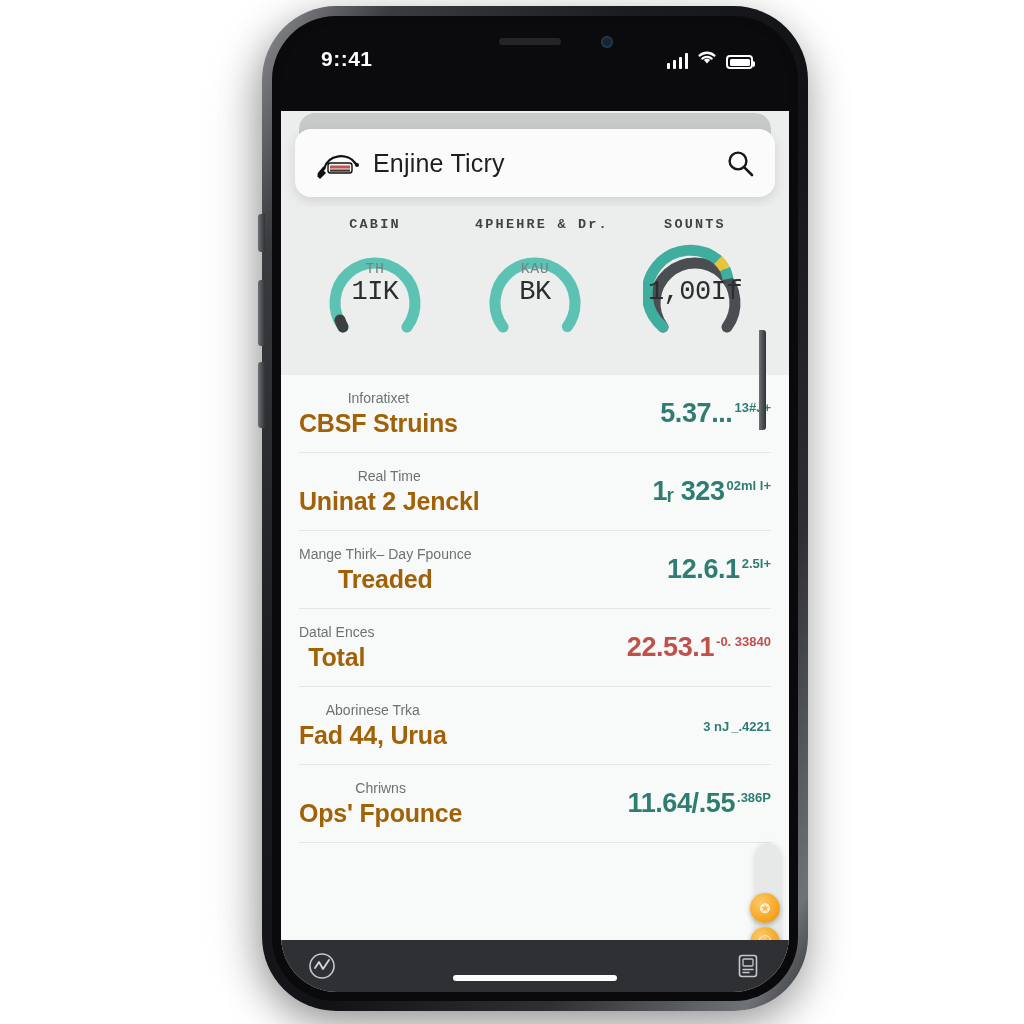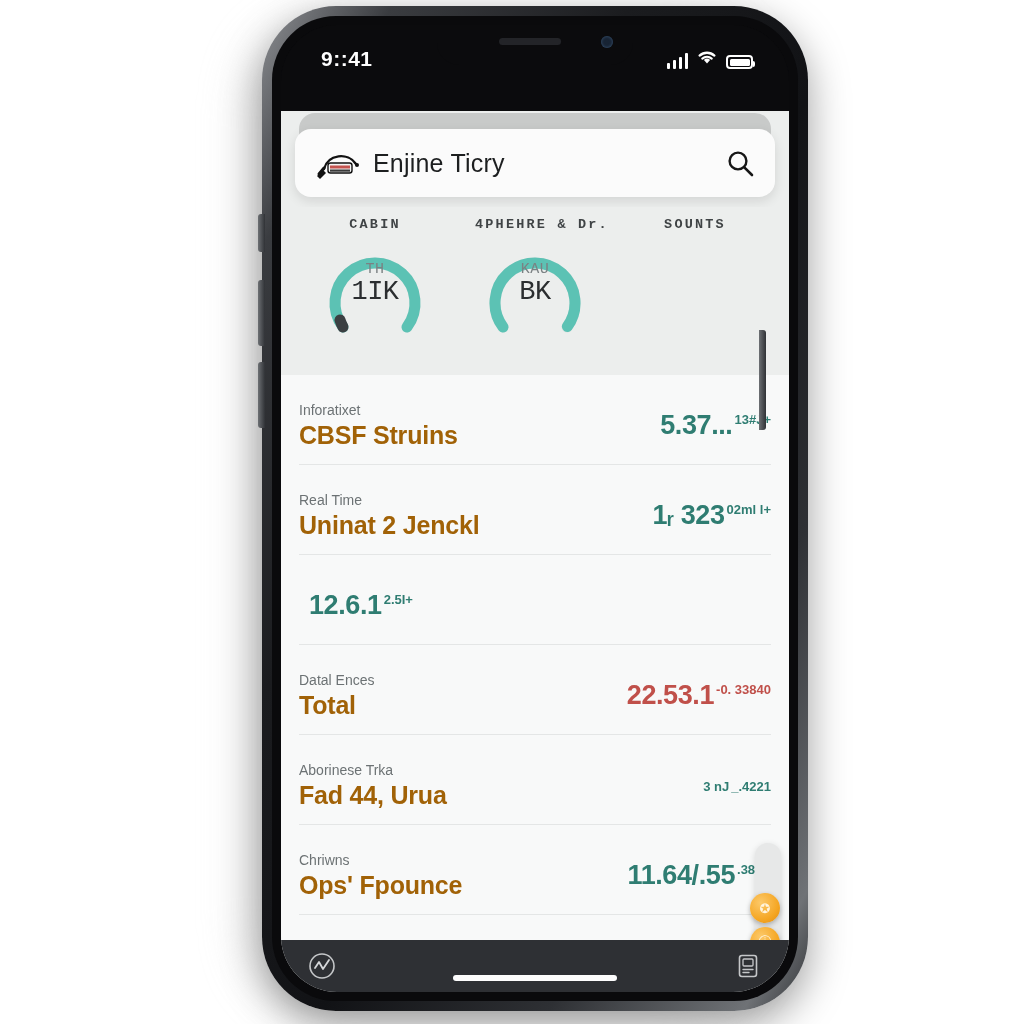--- a/index.html
+++ b/index.html
@@ -245,26 +245,27 @@
     position: absolute;
     left: 0;
     top: 264px;
     right: 0;
     bottom: 52px;
     background: #f8f9f9;
     overflow: hidden;
   }
   .list-row {
     height: 78px;
-    margin: 12px 18px;
+    margin: 0 18px;
     border-bottom: 1px solid #e4e6e6;
     display: flex;
     align-items: center;
     justify-content: space-between;
     box-sizing: border-box;
+    text-align: center;
   }
   .row-texts { min-width: 0; }
   .row-sub {
     font-size: 14px;
     color: #6c7274;
     margin-bottom: 3px;
     white-space: nowrap;
   }
   .row-title {
     font-size: 25px;
@@ -428,20 +429,31 @@
                 <path d="M20 88 A40 40 0 1 1 84 88" stroke="#dfe2e1" stroke-width="11" fill="none" stroke-linecap="round"></path>
                 <path d="M20 88 A40 40 0 1 1 84 88" stroke="#5cc2b4" stroke-width="11" fill="none" stroke-linecap="round" stroke-dasharray="176 260" stroke-dashoffset="0"></path>
               </svg>
               <div class="gauge-sub">KAU</div>
               <div class="gauge-value">BK</div>
             </div>
           </div>
 
           <div class="gauge">
             <div class="gauge-label">SOUNTS</div>
+            <div class="gauge-dial">
+              <svg width="104" height="100" viewBox="0 0 104 100">
+                <path d="M20 88 A40 40 0 1 1 84 88" stroke="#dfe2e1" stroke-width="11" fill="none" stroke-linecap="round"></path>
+                <path d="M20 88 A40 40 0 1 1 84 88" stroke="#4a4e52" stroke-width="11" fill="none" stroke-linecap="round" stroke-dasharray="260 0"></path>
+                <path d="M20 88 A40 40 0 0 1 75 21" stroke="#3fae9f" stroke-width="11" fill="none" stroke-linecap="round"></path>
+                <path d="M75 21 A40 40 0 0 1 82 30" stroke="#e8c43c" stroke-width="11" fill="none"></path>
+                <path d="M82 30 A40 40 0 0 1 85 40" stroke="#3fae9f" stroke-width="11" fill="none"></path>
+              </svg>
+              <div class="gauge-sub"></div>
+              <div class="gauge-value">1,00If</div>
+            </div>
           </div>
 
         </div>
       </div>
 
       <div id="list-card">
 
         <div class="list-row">
           <div class="row-texts">
             <div class="row-sub">Inforatixet</div>
@@ -459,20 +471,24 @@
             <div class="row-title">Uninat 2 Jenckl</div>
           </div>
           <div class="row-value-wrap">
             <span class="row-value v-teal">1ᵣ 323</span>
             <span class="row-delta v-teal">02ml l+</span>
           </div>
         </div>
 
 
         <div class="list-row">
+          <div class="row-texts">
+            <div class="row-sub">Mange Thirk– Day Fpounce</div>
+            <div class="row-title">Treaded</div>
+          </div>
           <div class="row-value-wrap">
             <span class="row-value v-teal">12.6.1</span>
             <span class="row-delta v-teal">2.5I+</span>
           </div>
         </div>
 
         <div class="list-row">
           <div class="row-texts">
             <div class="row-sub">Datal Ences</div>
             <div class="row-title">Total</div>

